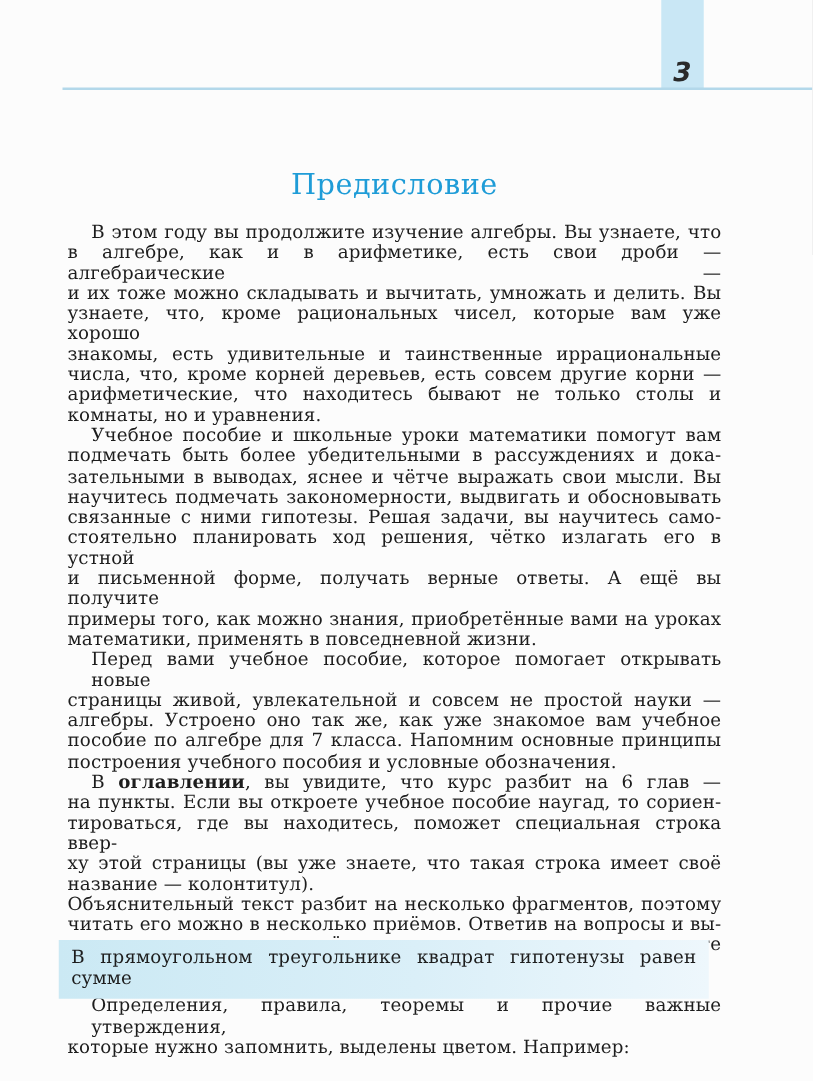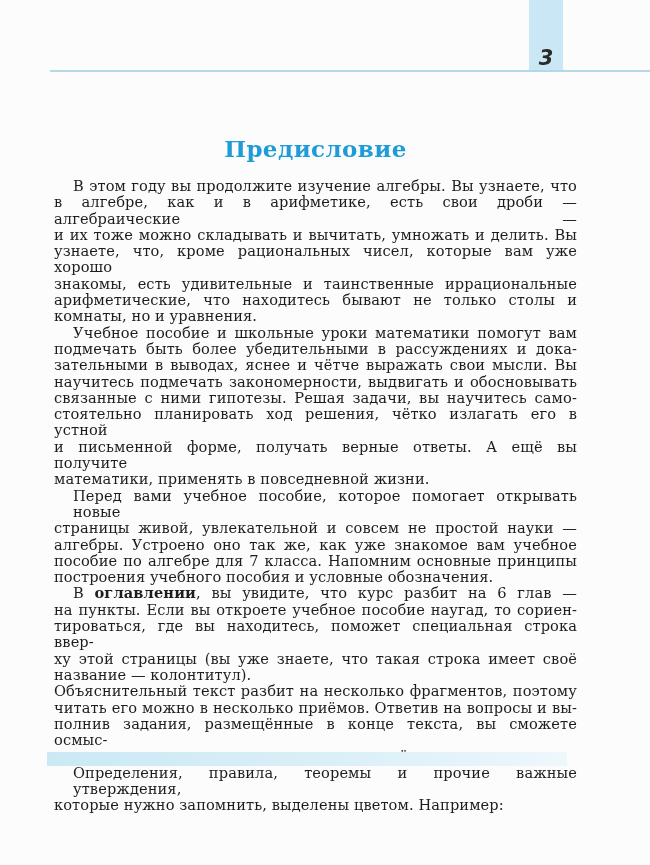--- a/index.html
+++ b/index.html
@@ -17,21 +17,21 @@
     font-family:"DejaVu Sans","Liberation Sans",sans-serif;
     font-style:italic; font-weight:bold; font-size:21px; color:#2a2a2a;
     line-height:1; padding-bottom:2px;
   }
   .rule {
     position:absolute; left:50px; right:0; top:70px; height:2px;
     background:#b3d8ea;
   }
   .title {
     position:absolute; left:54px; width:523px; top:135px; margin:0;
-    text-align:center; font-size:23px; font-weight:bold; color:#1f9cd7;
+    text-align:center; font-size:23px; font-weight:normal; color:#1f9cd7;
     letter-spacing:0.4px;
   }
   .body-text {
     position:absolute; left:54px; top:178px; width:523px;
     font-size:14.6px; line-height:16.3px; color:#1d1d1d;
     letter-spacing:0.1px;
   }
   .paragraph { margin:0; }
   .line { text-align:justify; text-align-last:justify; }
   .line.last { text-align-last:auto; }
@@ -54,31 +54,33 @@
   </div>
   <div class="rule"></div>
   <h1 class="title">Предисловие</h1>
   <div class="body-text" id="body-text">
       <div class="paragraph">
         <div class="line first">В этом году вы продолжите изучение алгебры. Вы узнаете, что</div>
         <div class="line">в алгебре, как и в арифметике, есть свои дроби — алгебраические —</div>
         <div class="line">и их тоже можно складывать и вычитать, умножать и делить. Вы</div>
         <div class="line">узнаете, что, кроме рациональных чисел, которые вам уже хорошо</div>
         <div class="line">знакомы, есть удивительные и таинственные иррациональные</div>
+        <div class="line">числа, что, кроме корней деревьев, есть совсем другие корни —</div>
         <div class="line">арифметические, что находитесь бывают не только столы и</div>
         <div class="line last">комнаты, но и уравнения.</div>
       </div>
       <div class="paragraph">
         <div class="line first">Учебное пособие и школьные уроки математики помогут вам</div>
         <div class="line">подмечать быть более убедительными в рассуждениях и дока-</div>
         <div class="line">зательными в выводах, яснее и чётче выражать свои мысли. Вы</div>
         <div class="line">научитесь подмечать закономерности, выдвигать и обосновывать</div>
         <div class="line">связанные с ними гипотезы. Решая задачи, вы научитесь само-</div>
         <div class="line">стоятельно планировать ход решения, чётко излагать его в устной</div>
         <div class="line">и письменной форме, получать верные ответы. А ещё вы получите</div>
+        <div class="line">примеры того, как можно знания, приобретённые вами на уроках</div>
         <div class="line last">математики, применять в повседневной жизни.</div>
       </div>
       <div class="paragraph">
         <div class="line first">Перед вами учебное пособие, которое помогает открывать новые</div>
         <div class="line">страницы живой, увлекательной и совсем не простой науки —</div>
         <div class="line">алгебры. Устроено оно так же, как уже знакомое вам учебное</div>
         <div class="line">пособие по алгебре для 7 класса. Напомним основные принципы</div>
         <div class="line last">построения учебного пособия и условные обозначения.</div>
       </div>
       <div class="paragraph">
@@ -93,14 +95,15 @@
         <div class="line">читать его можно в несколько приёмов. Ответив на вопросы и вы-</div>
         <div class="line">полнив задания, размещённые в конце текста, вы сможете осмыс-</div>
         <div class="line last">лить прочитанное, проверить, хорошо ли всё поняли.</div>
       </div>
       <div class="paragraph">
         <div class="line first">Определения, правила, теоремы и прочие важные утверждения,</div>
         <div class="line last">которые нужно запомнить, выделены цветом. Например:</div>
       </div>
     </div>
   <div class="hbox" id="highlight-box">
+      <div class="line">В прямоугольном треугольнике квадрат гипотенузы равен сумме</div>
     </div>
 </div>
 
 </body></html>

